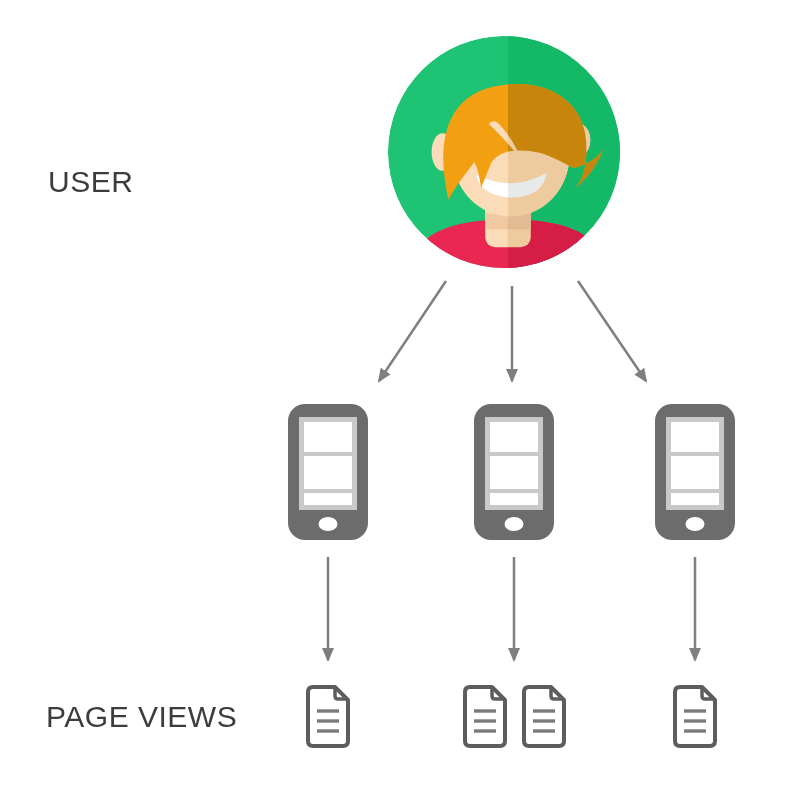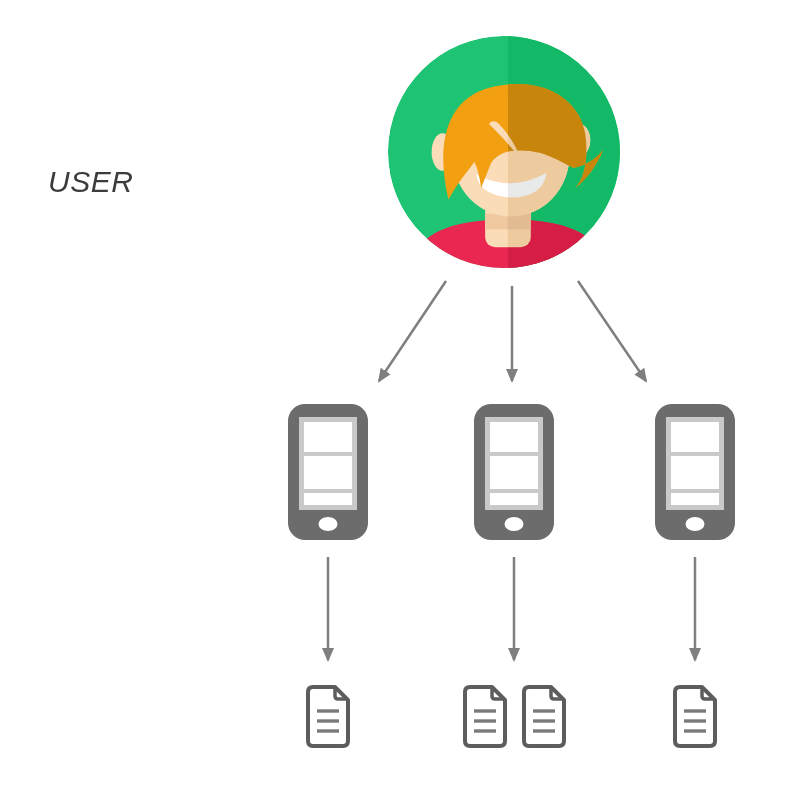--- a/index.html
+++ b/index.html
@@ -10,21 +10,21 @@
     --c-shirt:#ea2750; --c-shirt-dark:#d51d46;
     --c-smile:#ffffff; --c-smile-dark:#e8e9e9;
     --c-phone-gray:#6c6c6c; --c-screen-gray:#c9c9c9;
     --c-doc-stroke:#5d5d5d; --c-doc-line:#7a7a7a;
     --c-arrow:#7f7f7f; --c-label:#3c3c3c;
     --c-background:#ffffff;
   }
   html,body{margin:0;padding:0;background:var(--c-background);}
   .canvas{
     position:relative;width:786px;height:800px;background:var(--c-background);
-    overflow:hidden;font-family:"Liberation Sans",sans-serif;font-style:italic;
+    overflow:hidden;font-family:"Liberation Sans",sans-serif;
   }
   .row-label{
     position:absolute;font-size:30px;font-weight:400;line-height:1;
     color:var(--c-label);letter-spacing:.5px;white-space:nowrap;
   }
   #label-user{left:48px;top:167px;}
   #label-visits{left:45px;top:458px;}
   #label-pageviews{left:46px;top:702px;}
   .avatar-box{position:absolute;left:385px;top:33px;width:238px;height:238px;}
   .arrows-layer{position:absolute;left:0;top:0;width:786px;height:800px;pointer-events:none;}
@@ -50,20 +50,21 @@
   .doc-outline{fill:#ffffff;stroke:var(--c-doc-stroke,#5d5d5d);stroke-width:4;stroke-linejoin:round;}
   .doc-fold{fill:none;stroke:var(--c-doc-stroke,#5d5d5d);stroke-width:3.5;stroke-linejoin:round;}
   .doc-line{stroke:var(--c-doc-line,#7a7a7a);stroke-width:3.4;}
 </style>
 </head>
 <body>
 
 <div class="canvas">
 
   <div class="row-label" id="label-user">USER</div>
+  <div class="row-label" id="label-pageviews">PAGE VIEWS</div>
 
   <div class="avatar-box">
     <svg width="238" height="238" viewBox="0 0 240 240" xmlns="http://www.w3.org/2000/svg">
       <defs>
         <clipPath id="circClip">
             <circle cx="120" cy="120" r="117"></circle>
           </clipPath>
         <clipPath id="rightClip">
             <rect x="124" y="0" width="120" height="240"></rect>
           </clipPath>

